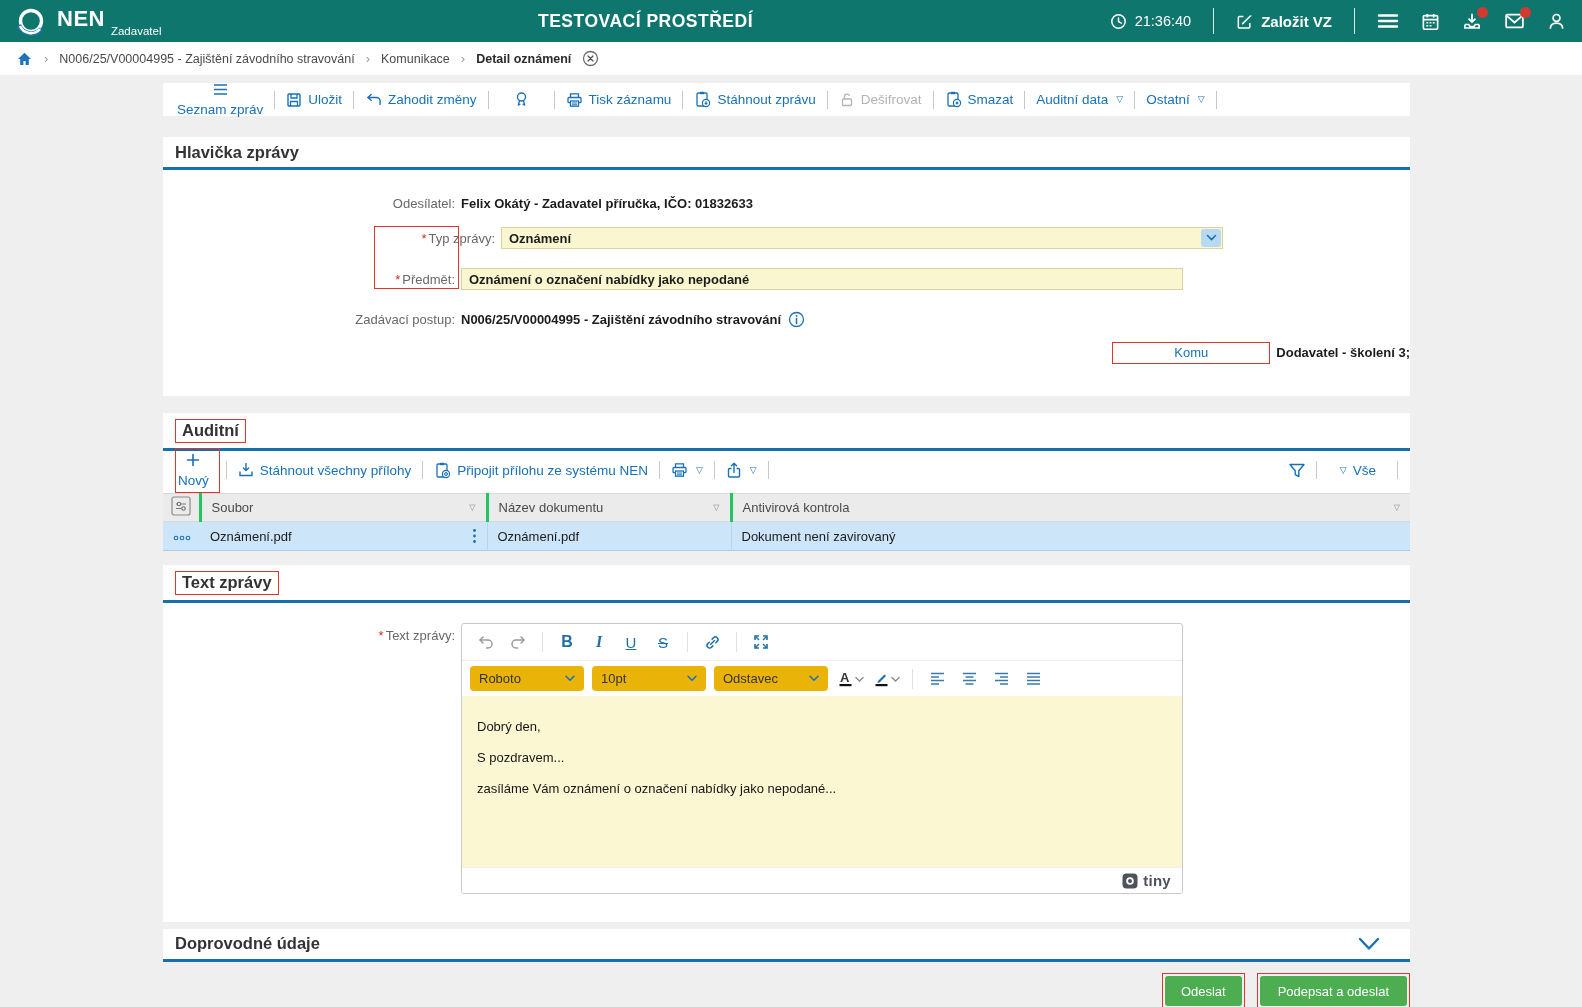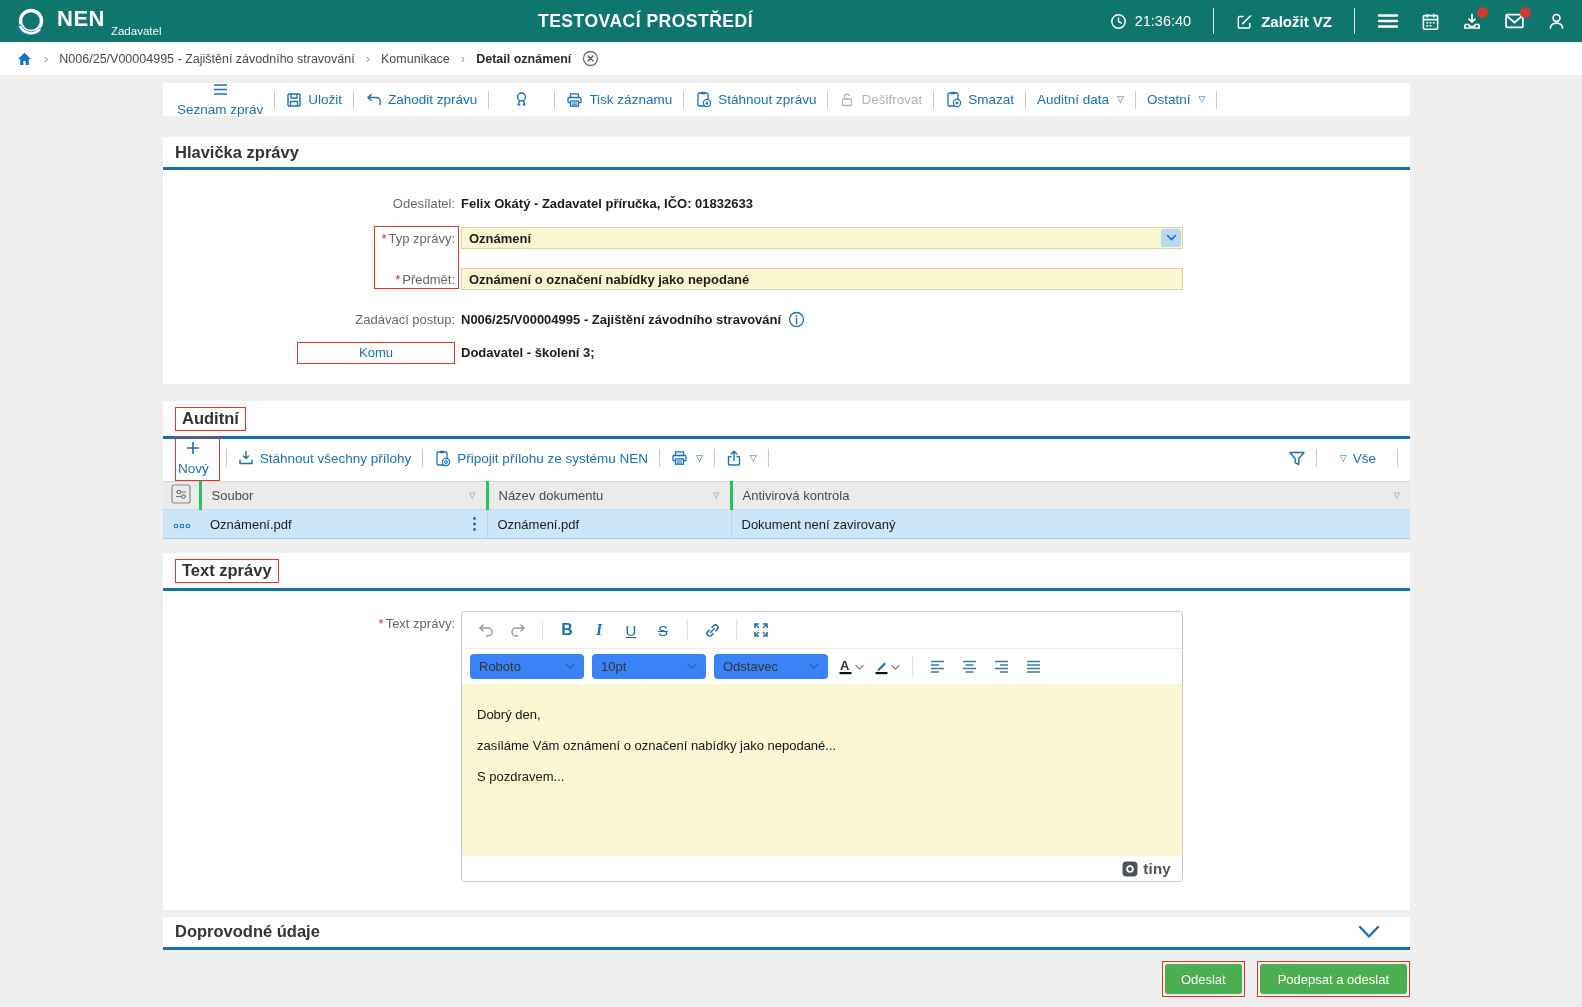--- a/index.html
+++ b/index.html
@@ -41,21 +41,21 @@
   .tb-item.first { padding-left:2px;flex-direction:column; }
   .tb-item.disabled { color:#b3b3b3; cursor:default; }
   .tb-sep { width:1px; height:18px; background:#c9c9c9; flex:none; }
   .tri { font-size:9px; line-height:1; margin-left:2px; }
   .tri.gray { color:#8a8a8a; font-size:8px; }
 
   
   .form { padding:23px 0 16px; }
   .frow { display:flex; align-items:center; margin-bottom:13px; min-height:21px; }
   .frow.tight { margin-bottom:19px; }
-  .frow.last { margin-bottom:4px; }
+  .frow.last { margin-bottom:16px;justify-content:flex-end; }
   .flabel { width:292px; flex:none; text-align:right; color:#686868; font-size:13px; }
   .req { color:#d22a1f; margin-right:2px; }
   .fvalue { margin-left:6px; font-size:13px; font-weight:bold; color:#1c1c1c; display:flex; align-items:center; gap:7px; }
   .field { width:722px; height:22px; margin-left:6px; background:#faf6d0; border:1px solid #d9d2a2; display:flex; align-items:center; padding:0 7px; font-size:13px; font-weight:bold; color:#1c1c1c; position:relative; }
   .dd-btn { position:absolute; right:1px; top:1px; width:20px; height:18px; background:#b9d9f3; border-radius:3px; display:flex; align-items:center; justify-content:center; cursor:pointer; }
   .komu-box { display:inline-block; width:158px; padding:2px 0 3px; text-align:center; color:#1871b8; font-size:13px; cursor:pointer; }
   .ann-typred { position:absolute; left:374px; top:226px; width:85px; height:63px; border:1.5px solid #e0352b; pointer-events:none; }
 
   
   .att-card { margin-top:17px; padding-bottom:0; }
@@ -73,21 +73,21 @@
   
   .body-card { margin-top:14px; padding-bottom:28px; }
   .ed-row-wrap { display:flex; align-items:flex-start; margin-top:20px; }
   .ed-label { width:292px; flex:none; text-align:right; color:#686868; font-size:13px; padding-top:5px; }
   .editor { width:722px; margin-left:6px; border:1px solid #c9c9c9; border-radius:3px; overflow:hidden; background:#fff; }
   .ed-row1 { height:37px; display:flex; align-items:center; padding:0 12px; gap:8px; border-bottom:1px solid #ededed; }
   .ed-row2 { height:35px; display:flex; align-items:center; padding:0 8px; gap:8px; }
   .ed-btn { display:flex; align-items:center; justify-content:center; width:24px; height:24px; cursor:pointer; color:#1d6fa8; }
   .ed-glyph { font-size:15px; font-weight:bold; color:#1d6fa8; }
   .ed-sep { width:1px; height:20px; background:#e0e0e0; margin:0 4px; flex:none; }
-  .ed-select { height:25px; background:#3b82f6; border-radius:4px; display:flex; align-items:center; justify-content:space-between; padding:0 9px; width:114px; font-size:13px; color:#333; cursor:pointer; flex:none; }
+  .ed-select { height:25px; background:#eab308; border-radius:4px; display:flex; align-items:center; justify-content:space-between; padding:0 9px; width:114px; font-size:13px; color:#333; cursor:pointer; flex:none; }
   .ed-colorbtn { display:flex; align-items:flex-end; gap:1px; cursor:pointer; }
   .ed-content { height:171px; background:#fbf7d3; padding:24px 15px 0; font-size:13px; color:#161616; }
   .ed-content p { margin:0 0 17px; line-height:14px; }
   .ed-status { height:26px; background:#fff; border-top:1px solid #efefef; display:flex; align-items:center; justify-content:flex-end; gap:5px; padding:0 11px; }
   .tiny-text { font-size:15px; font-weight:bold; color:#4d525b; letter-spacing:.3px; }
 
   
   .extra-card { margin-top:7px; display:flex; align-items:center; justify-content:space-between; padding:5px 12px 6px; border-bottom:3px solid #1670ae; font-size:16.5px; font-weight:bold; color:#333; min-height:23px; }
   .chev-big { margin-right:18px; cursor:pointer; }
   .actions { margin:11px 172px 0 163px; display:flex; justify-content:flex-end; gap:12px; }
@@ -203,21 +203,21 @@
         <path d="M5 2 v4 h6 V2 M4.5 14 V9.5 h7 V14" fill="none" stroke="#1871b8" stroke-width="1.3"></path>
       </svg>
     <span>Uložit</span>
   </div>
   <div class="tb-sep"></div>
   <div class="tb-item">
     <svg width="17" height="15" viewBox="0 0 17 15">
         <path d="M6.2 2.5 3 5.5 6.2 8.2" fill="none" stroke="#1871b8" stroke-width="1.4" stroke-linecap="round" stroke-linejoin="round"></path>
         <path d="M3 5.5 h8.5 a3.6 3.6 0 0 1 3.6 3.6 v3.4" fill="none" stroke="#1871b8" stroke-width="1.4" stroke-linecap="round"></path>
       </svg>
-    <span>Zahodit zprávu</span>
+    <span>Zahodit změny</span>
   </div>
   <div class="tb-sep"></div>
   <div class="tb-item" style="padding:0 24px;">
     <svg width="17" height="17" viewBox="0 0 17 17">
         <circle cx="8.5" cy="6" r="4" fill="none" stroke="#1871b8" stroke-width="1.4"></circle>
         <path d="M6.6 9.5 5.3 14.2 l2-1.2 M10.4 9.5 11.7 14.2 l-2-1.2" fill="none" stroke="#1871b8" stroke-width="1.3" stroke-linejoin="round"></path>
       </svg>
   </div>
   <div class="tb-sep"></div>
   <div class="tb-item">
@@ -272,21 +272,21 @@
 
 <section class="card" style="margin-top:21px;">
   <div class="card-title">
     <span>Hlavička zprávy</span>
   </div>
   <div class="form">
     <div class="frow" style="height:21px;">
       <div class="flabel">Odesílatel:</div>
       <div class="fvalue">Felix Okátý - Zadavatel příručka, IČO: 01832633</div>
     </div>
-    <div class="frow tight" style="height:22px;">
+    <div class="frow tight" style="height:22px;margin-left:40px;">
       <div class="flabel"><span class="req">*</span><span>Typ zprávy:</span></div>
       <div class="field">
         <span>Oznámení</span>
         <span class="dd-btn">
           <svg width="11" height="8" viewBox="0 0 11 8">
               <path d="M1.5 1.5 5.5 5.5 9.5 1.5" fill="none" stroke="#1871b8" stroke-width="1.6" stroke-linecap="round"></path>
             </svg>
         </span>
       </div>
     </div>
@@ -550,22 +550,22 @@
         </span>
         <span class="ed-btn">
           <svg width="17" height="14" viewBox="0 0 17 14">
               <path d="M2 1.5h13M2 5h13M2 8.5h13M2 12h13" stroke="#3b79a8" stroke-width="1.7"></path>
             </svg>
         </span>
       </div>
 
       <div class="ed-content">
         <p>Dobrý den,</p>
+        <p>S pozdravem...</p>
         <p>zasíláme Vám oznámení o označení nabídky jako nepodané...</p>
-        <p>S pozdravem...</p>
       </div>
 
       <div class="ed-status">
         <span>
           <svg width="16" height="16" viewBox="0 0 16 16">
               <rect x="0.5" y="0.5" width="15" height="15" rx="4" fill="#4d525b"></rect>
               <path d="M8 4.2 a3.8 3.8 0 1 0 0 7.6 a3.8 3.8 0 0 0 0-7.6 M8 6 a2 2 0 1 1 0 4 a2 2 0 0 1 0-4" fill="#fff" fill-rule="evenodd"></path>
             </svg>
         </span>
         <span class="tiny-text">tiny</span>

